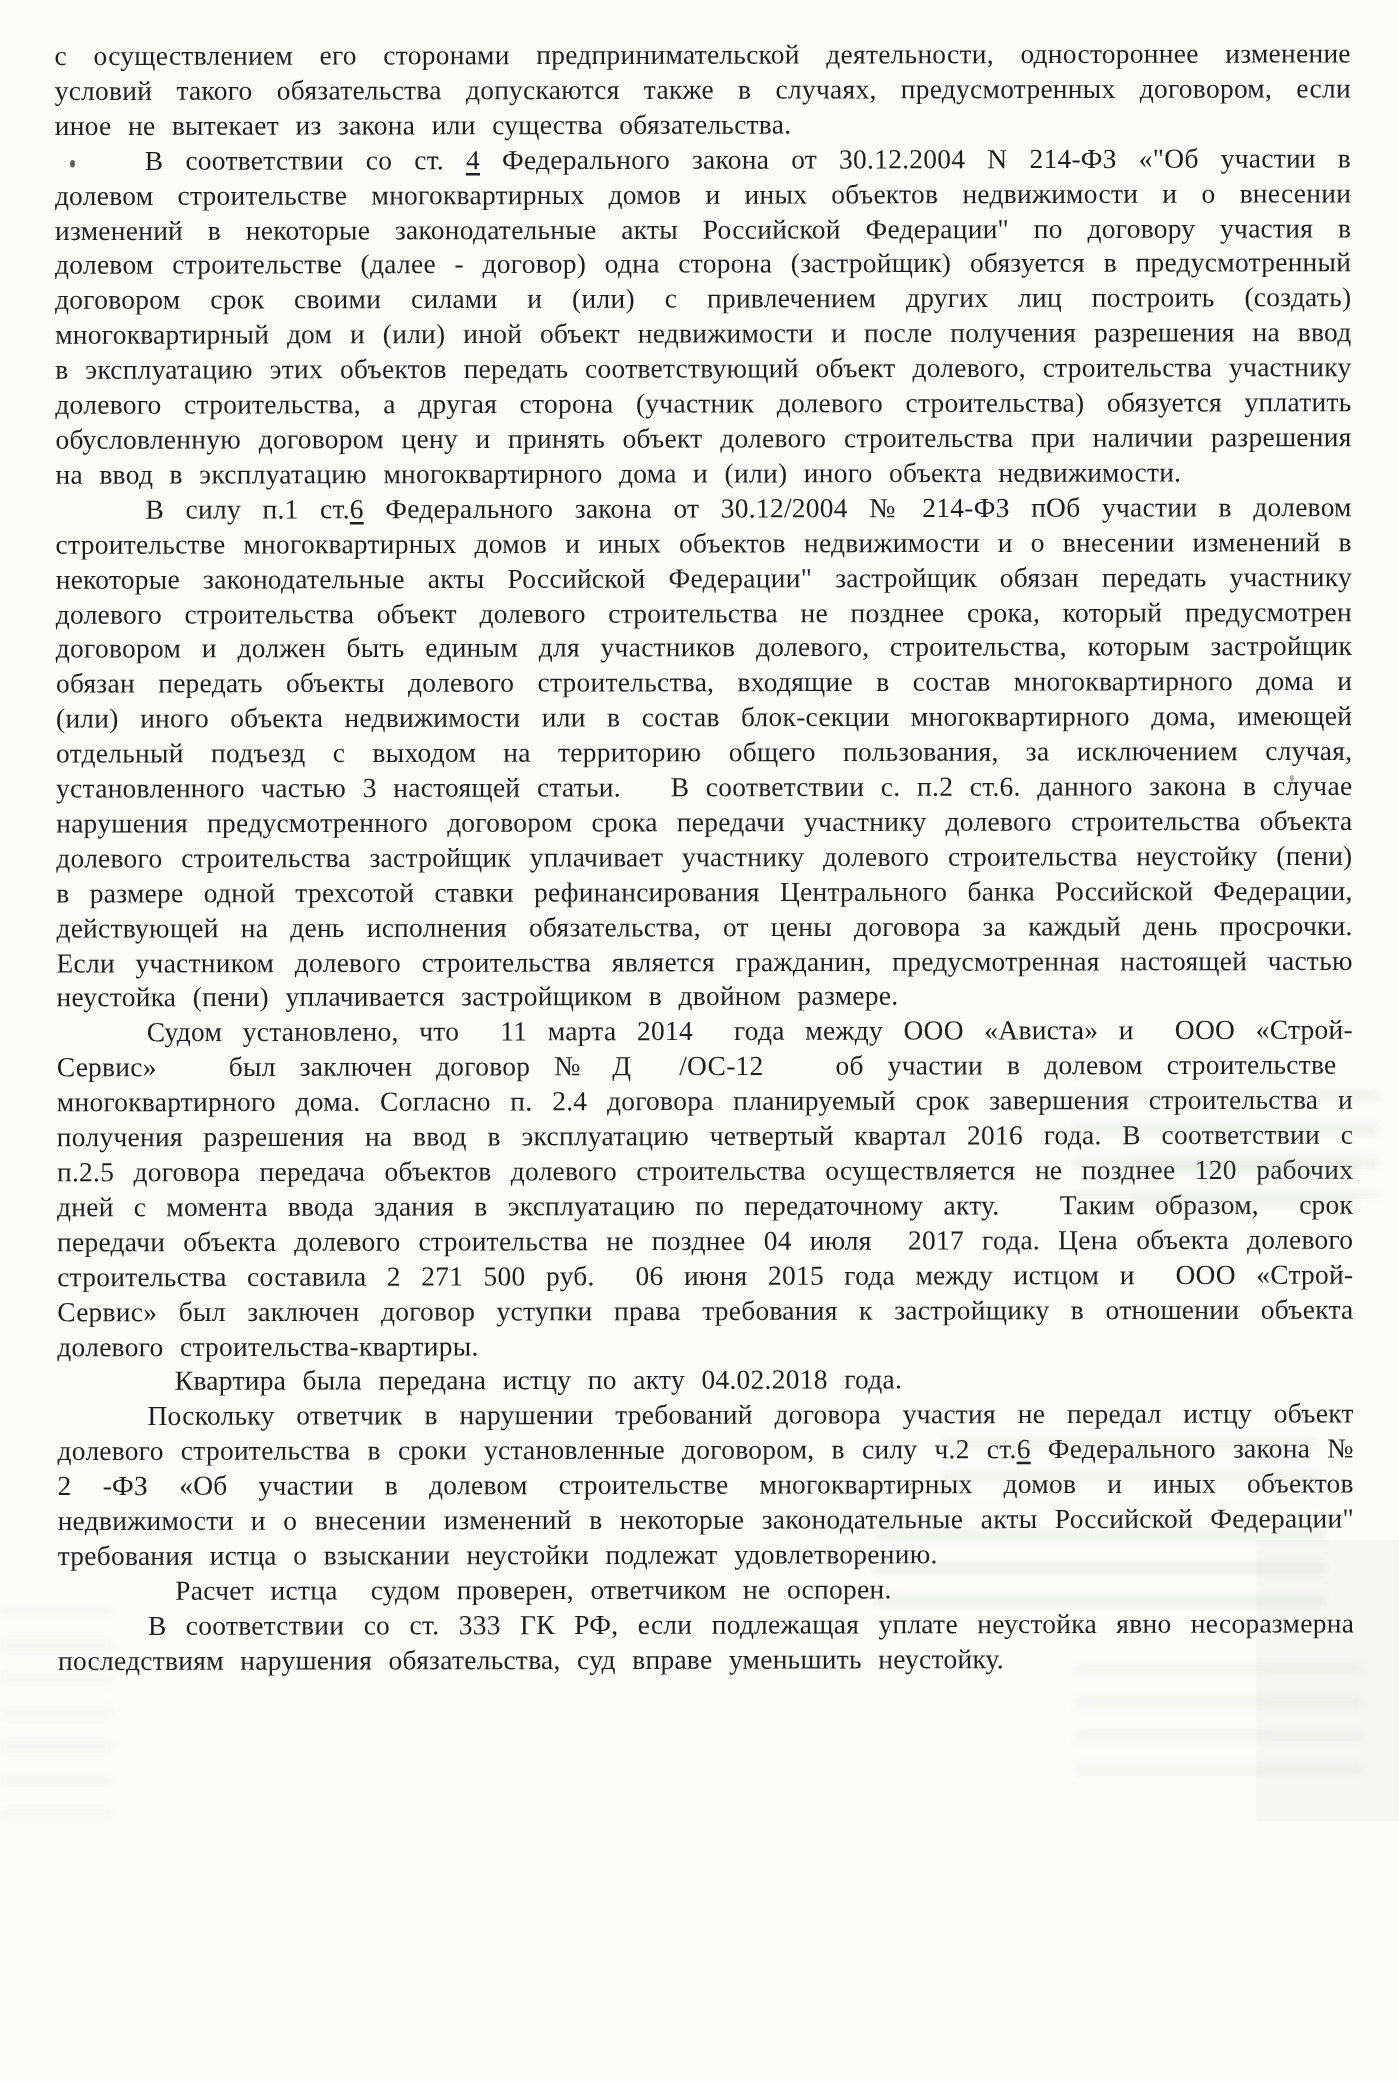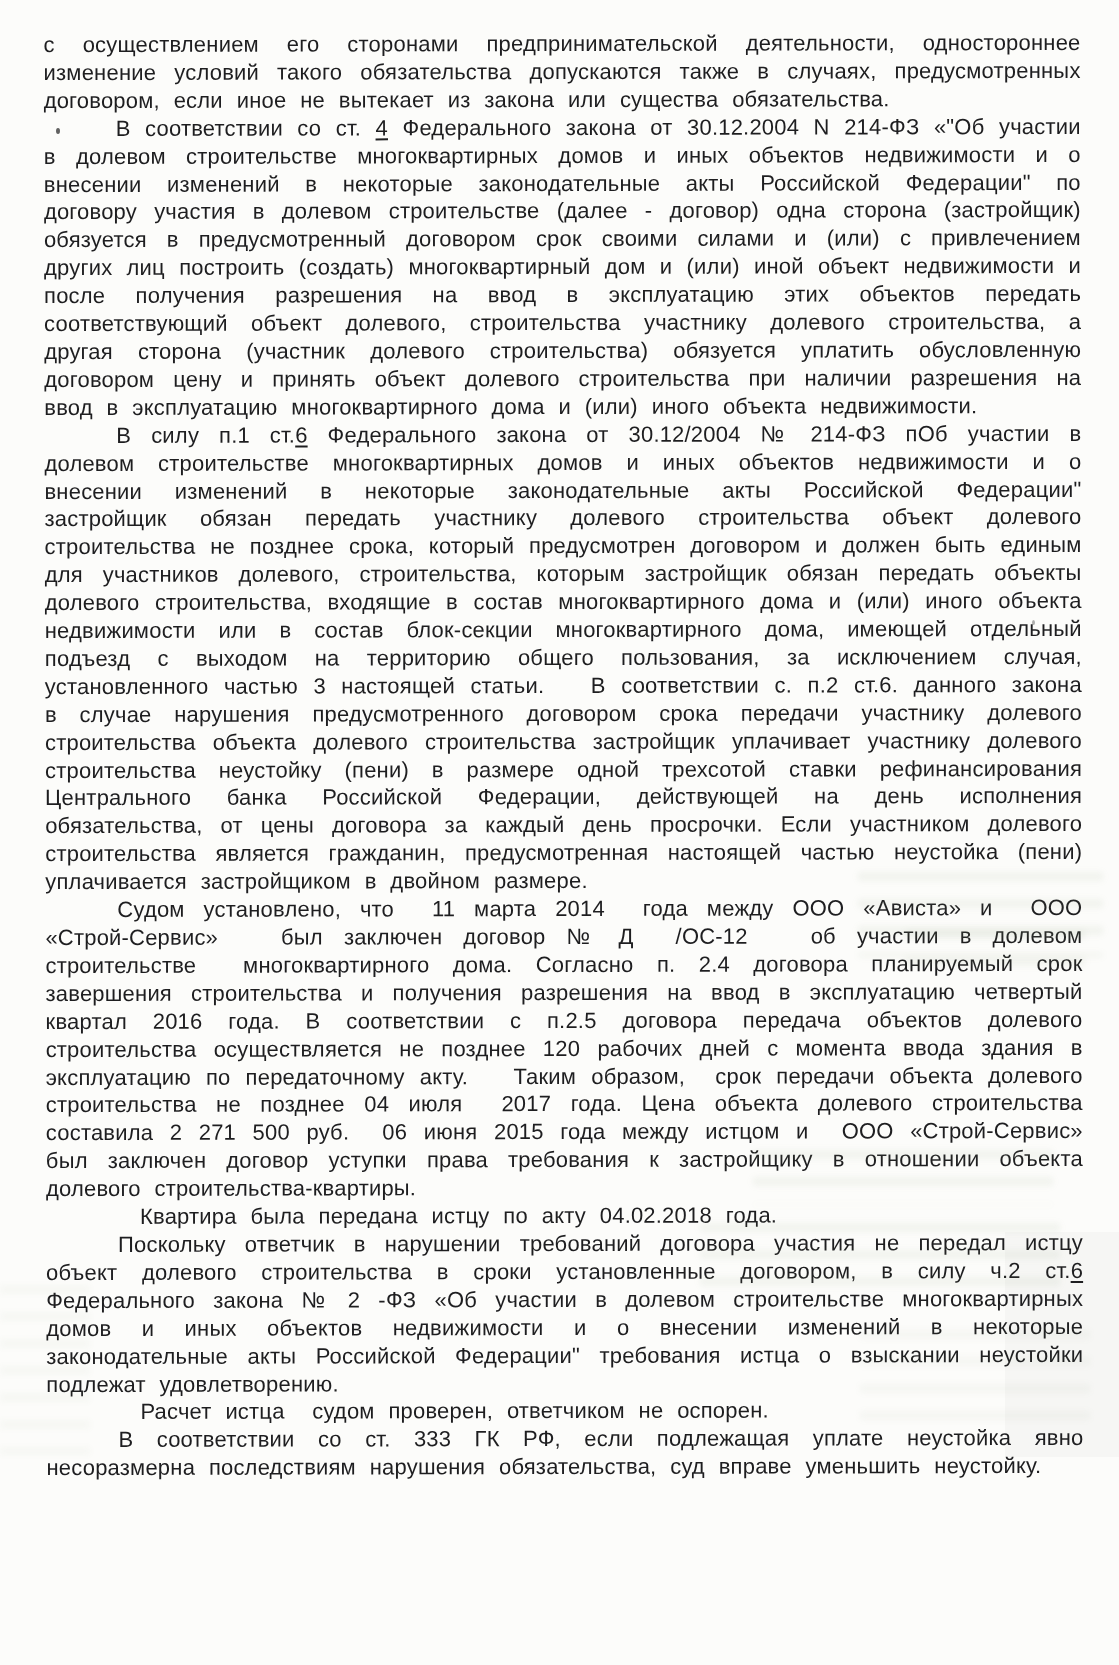--- a/index.html
+++ b/index.html
@@ -6,21 +6,21 @@
     margin: 0;
     padding: 0;
     background: #ffffff;
   }
   .page {
     position: relative;
     width: 1119px;
     height: 1665px;
     background: #fcfcfa;
     overflow: hidden;
-    font-family: Liberation Sans, sans-serif;
+    font-family: Liberation Serif, serif;
   }
   .textblock {
     position: absolute;
     left: 45px;
     top: 30px;
     width: 1037px;
     color: #1e1e20;
     font-size: 22px;
     line-height: 27.9px;
     text-align: justify;

